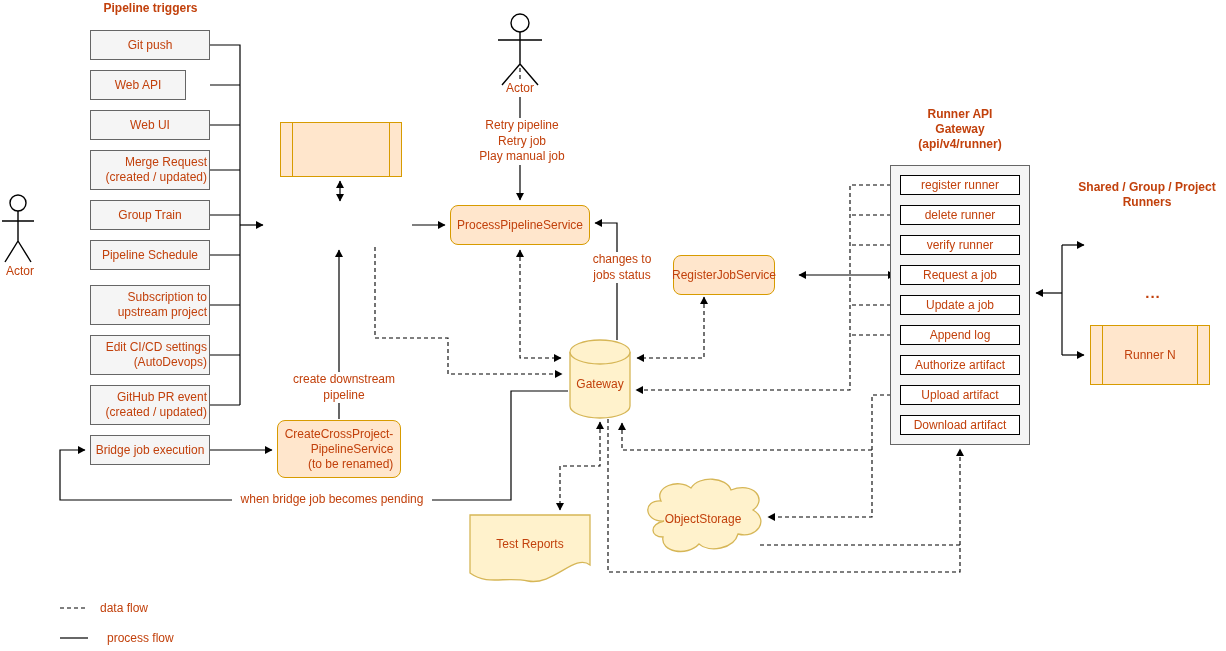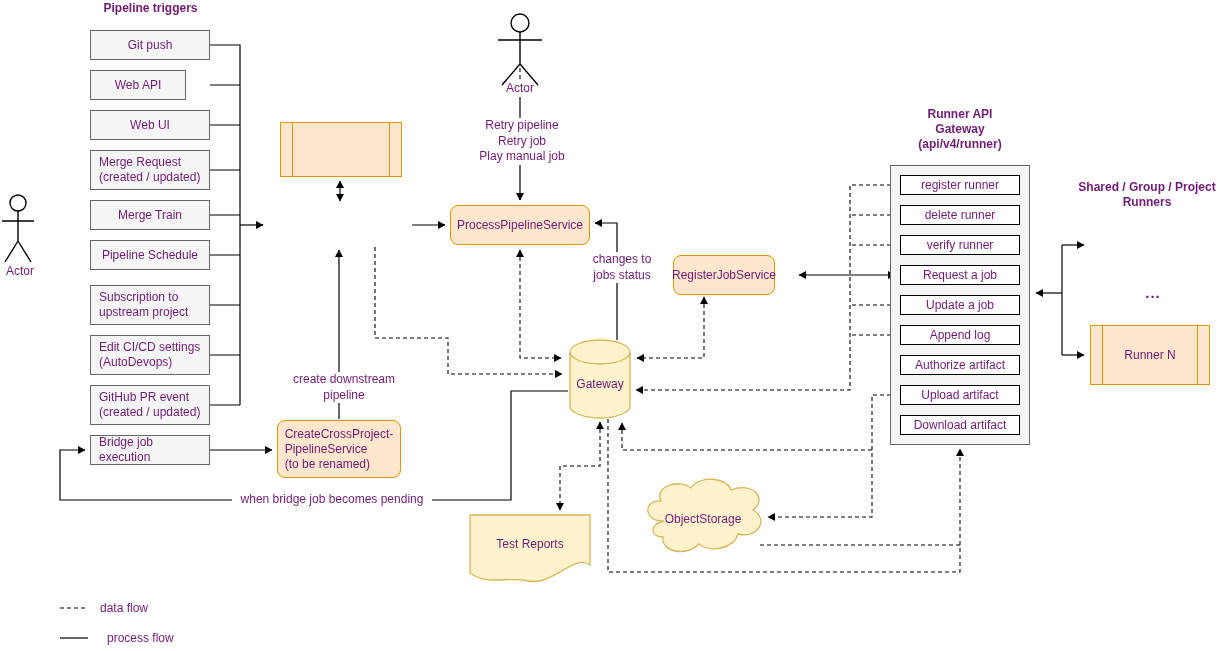--- a/index.html
+++ b/index.html
@@ -1,22 +1,22 @@
 <!DOCTYPE html>
 <html><head>
 <meta charset="utf-8">
 <style>
   html,body{margin:0;padding:0;background:#ffffff;}
   #canvas{position:relative;width:1226px;height:651px;background:#fff;overflow:hidden;
-          font-family:"Liberation Sans",sans-serif;font-size:12px;color:#701a75;}
+          font-family:"Liberation Sans",sans-serif;font-size:12px;color:#c2410c;}
   #edges{position:absolute;left:0;top:0;z-index:1;}
   .solid{stroke:#000;fill:none;stroke-width:1.2;}
   .dashed{stroke:#000;fill:none;stroke-width:1.1;stroke-dasharray:4 3;}
   .node{position:absolute;z-index:2;display:flex;align-items:center;justify-content:center;
-        text-align:left;white-space:pre-line;line-height:1.25;box-sizing:border-box;padding:1px 8px;}
+        text-align:right;white-space:pre-line;line-height:1.25;box-sizing:border-box;padding:1px 2px;}
   .gray{background:#f5f5f5;border:1px solid #666;}
   .orange{background:#ffe6cc;border:1px solid #d79b00;border-radius:8px;}
   .proc{background:#ffe6cc;border:1px solid #d79b00;border-radius:0;}
   .proc-inner{position:absolute;top:0;bottom:0;left:11px;right:11px;
               border-left:1px solid #d79b00;border-right:1px solid #d79b00;pointer-events:none;}
   .gwbox{background:#fff;border:1px solid #000;}
   .title{position:absolute;z-index:3;font-weight:bold;text-align:center;white-space:pre-line;line-height:1.25;}
   .elabel{position:absolute;z-index:3;background:#fff;text-align:center;white-space:pre-line;
           line-height:1.3;padding:0 2px;}
   .shape-label{position:absolute;z-index:3;text-align:center;white-space:pre-line;line-height:1.25;}
@@ -88,21 +88,21 @@
   <div class="title" style="left:890px;top:107px;width:140px;">Runner API
 Gateway
 (api/v4/runner)</div>
   <div class="title" style="left:1068px;top:180px;width:158px;">Shared / Group / Project
 Runners</div>
 
   <div class="node gray" style="left:90px;top:30px;width:120px;height:30px;">Git push</div>
   <div class="node gray" style="left:90px;top:70px;width:96px;height:30px;">Web API</div>
   <div class="node gray" style="left:90px;top:110px;width:120px;height:30px;">Web UI</div>
   <div class="node gray" style="left:90px;top:150px;width:120px;height:40px;">Merge Request (created / updated)</div>
-  <div class="node gray" style="left:90px;top:200px;width:120px;height:30px;">Merge Train</div>
+  <div class="node gray" style="left:90px;top:200px;width:120px;height:30px;">Group Train</div>
   <div class="node gray" style="left:90px;top:240px;width:120px;height:30px;">Pipeline Schedule</div>
   <div class="node gray" style="left:90px;top:285px;width:120px;height:40px;">Subscription to upstream project</div>
   <div class="node gray" style="left:90px;top:335px;width:120px;height:40px;">Edit CI/CD settings (AutoDevops)</div>
   <div class="node gray" style="left:90px;top:385px;width:120px;height:40px;">GitHub PR event (created / updated)</div>
   <div class="node gray" style="left:90px;top:435px;width:120px;height:30px;">Bridge job execution</div>
 
   <div class="shape-label" style="left:0px;top:264px;width:40px;">Actor</div>
   <div class="shape-label" style="left:498px;top:81px;width:44px;">Actor</div>
 
   <div class="node proc" style="left:280px;top:122px;width:122px;height:55px;">

